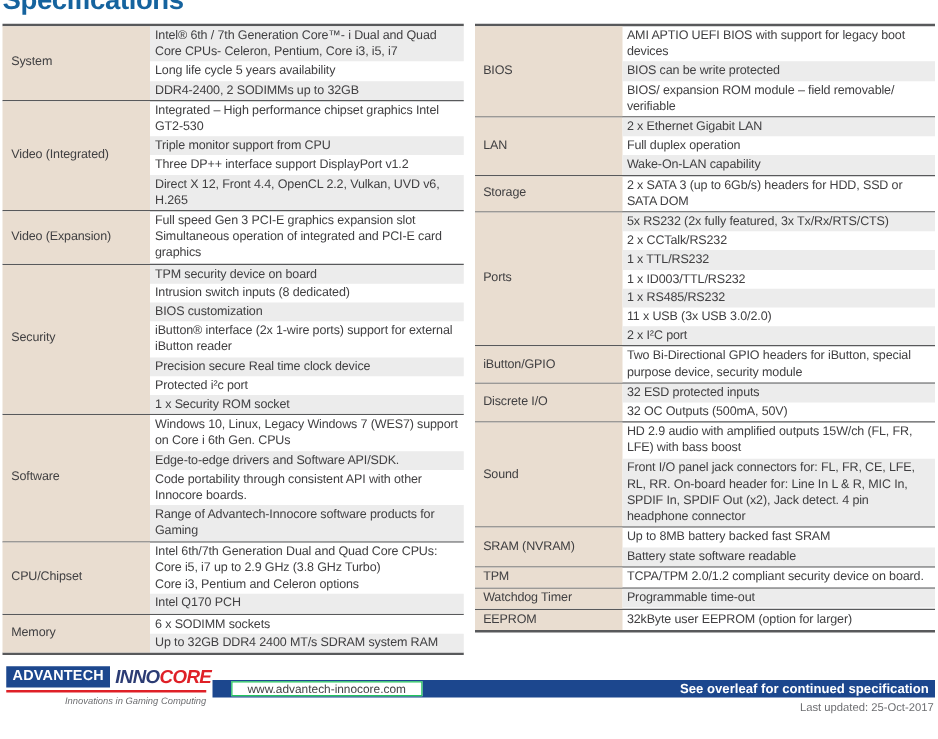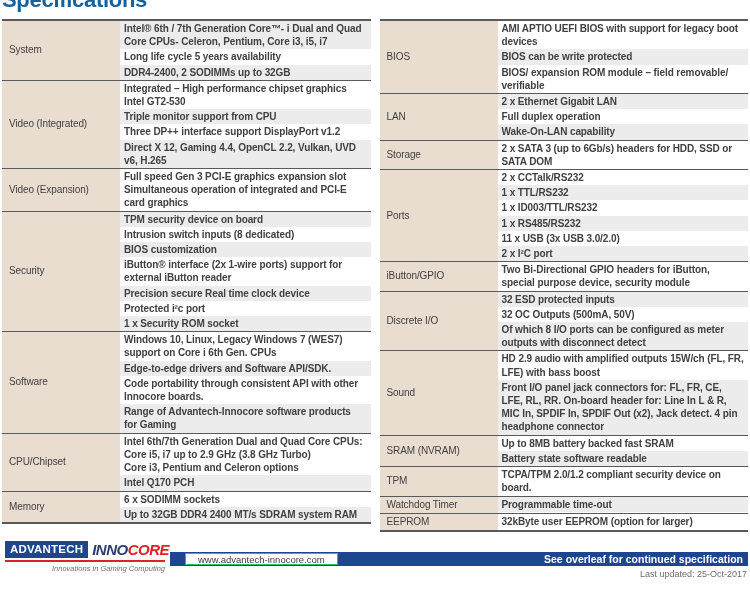--- a/index.html
+++ b/index.html
@@ -18,21 +18,21 @@
     font-family:"Liberation Sans",sans-serif;color:var(--text);}
   .page{width:750px;height:591px;position:relative;padding:0 2px;}
   .title{font-size:22px;font-weight:bold;color:var(--title-blue);
     letter-spacing:-0.3px;margin:-11px 0 8px 0;line-height:22px;}
   .columns{display:flex;gap:9px;align-items:flex-start;}
   .spec-table{flex:1;border-top:2px solid var(--divider);border-bottom:2px solid var(--divider);font-size:10px;letter-spacing:-0.1px;}
   .group{display:flex;border-top:1.5px solid var(--divider);}
   .group:first-child{border-top:none;}
   .cat{width:118px;flex:0 0 118px;background:var(--cat-bg);
     display:flex;align-items:center;padding:2px 4px 2px 7px;line-height:12px;}
-  .vals{flex:1;display:flex;flex-direction:column;font-weight:bold;}
+  .vals{flex:1;display:flex;flex-direction:column;}
   .row{padding:1px 4px;line-height:13.2px;white-space:pre-line;}
   .row.shade{background:var(--shade);}
   .footer{position:relative;margin-top:8px;height:48px;}
   .logo-block{position:absolute;left:3px;top:1px;width:160px;}
   .logo-row{display:flex;align-items:center;gap:4px;}
   .advantech-box{background:var(--footer-blue);color:#fff;font-weight:bold;
     font-size:11.5px;padding:2px 5px 3px 5px;letter-spacing:0.2px;white-space:nowrap;}
   .innocore{font-weight:bold;font-size:15px;font-style:italic;letter-spacing:-0.5px;white-space:nowrap;}
   .inno{color:var(--inno-blue);}
   .core{color:var(--logo-red);}
@@ -61,21 +61,21 @@
             <div class="row">Long life cycle 5 years availability</div>
             <div class="row shade">DDR4-2400, 2 SODIMMs up to 32GB</div>
           </div>
         </div>
         <div class="group">
           <div class="cat">Video (Integrated)</div>
           <div class="vals">
             <div class="row">Integrated – High performance chipset graphics Intel GT2-530</div>
             <div class="row shade">Triple monitor support from CPU</div>
             <div class="row">Three DP++ interface support DisplayPort v1.2</div>
-            <div class="row shade">Direct X 12, Gaming 4.4, OpenCL 2.2, Vulkan, UVD v6, H.265</div>
+            <div class="row shade">Direct X 12, Front 4.4, OpenCL 2.2, Vulkan, UVD v6, H.265</div>
           </div>
         </div>
         <div class="group">
           <div class="cat">Video (Expansion)</div>
           <div class="vals">
             <div class="row">Full speed Gen 3 PCI-E graphics expansion slot
 Simultaneous operation of integrated and PCI-E card graphics</div>
           </div>
         </div>
         <div class="group">
@@ -135,40 +135,40 @@
         </div>
         <div class="group">
           <div class="cat">Storage</div>
           <div class="vals">
             <div class="row">2 x SATA 3 (up to 6Gb/s) headers for HDD, SSD or SATA DOM</div>
           </div>
         </div>
         <div class="group">
           <div class="cat">Ports</div>
           <div class="vals">
+            <div class="row shade">5x RS232 (2x fully featured, 3x Tx/Rx/RTS/CTS)</div>
             <div class="row">2 x CCTalk/RS232</div>
             <div class="row shade">1 x TTL/RS232</div>
             <div class="row">1 x ID003/TTL/RS232</div>
             <div class="row shade">1 x RS485/RS232</div>
             <div class="row">11 x USB (3x USB 3.0/2.0)</div>
             <div class="row shade">2 x I²C port</div>
           </div>
         </div>
         <div class="group">
           <div class="cat">iButton/GPIO</div>
           <div class="vals">
             <div class="row">Two Bi-Directional GPIO headers for iButton, special purpose device, security module</div>
           </div>
         </div>
         <div class="group">
           <div class="cat">Discrete I/O</div>
           <div class="vals">
             <div class="row shade">32 ESD protected inputs</div>
             <div class="row">32 OC Outputs (500mA, 50V)</div>
-            <div class="row shade">Of which 8 I/O ports can be configured as meter outputs with disconnect detect</div>
           </div>
         </div>
         <div class="group">
           <div class="cat">Sound</div>
           <div class="vals">
             <div class="row">HD 2.9 audio with amplified outputs 15W/ch (FL, FR, LFE) with bass boost</div>
             <div class="row shade">Front I/O panel jack connectors for: FL, FR, CE, LFE, RL, RR. On-board header for: Line In L &amp; R, MIC In, SPDIF In, SPDIF Out (x2), Jack detect. 4 pin headphone connector</div>
           </div>
         </div>
         <div class="group">

